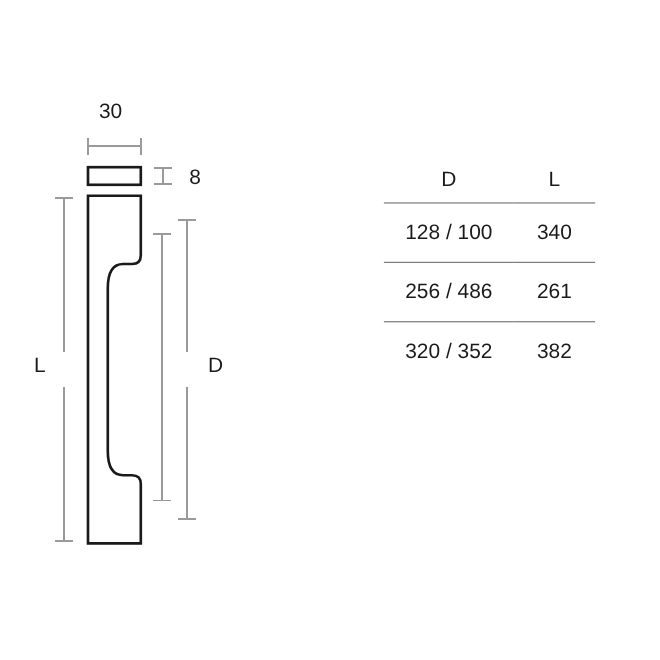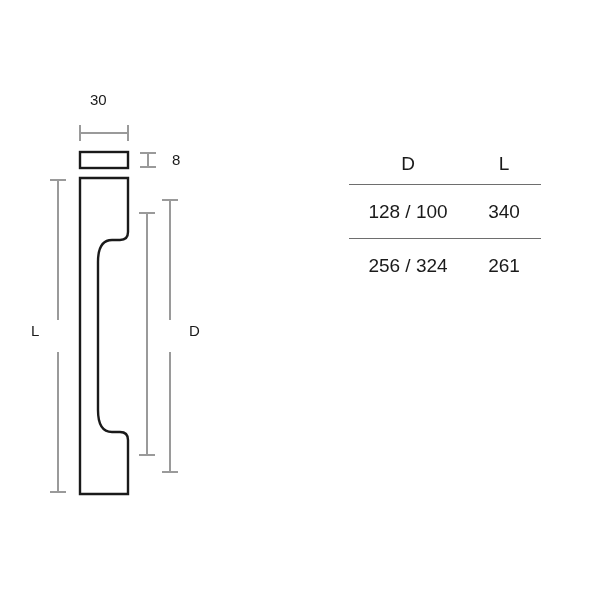--- a/index.html
+++ b/index.html
@@ -31,21 +31,21 @@
   #drawing-svg {
     position: absolute;
     left: 0;
     top: 0;
     display: block;
   }
 
   .dim-text {
     position: absolute;
     font-family: "Liberation Sans", sans-serif;
-    font-size: 15px;
+    font-size: 19px;
     color: #1a1a1a;
     line-height: 1;
     white-space: nowrap;
   }
   #dim-label-30 { left: 90px;  top: 92px; }
   #dim-label-8  { left: 172px; top: 152px; }
   #dim-label-L  { left: 31px;  top: 323px; }
   #dim-label-D  { left: 189px; top: 323px; }
 
   
@@ -160,19 +160,23 @@
         <th class="col-d">D</th>
         <th class="col-l">L</th>
       </tr>
     </thead>
     <tbody>
       <tr>
         <td class="col-d">128 / 100</td>
         <td class="col-l">340</td>
       </tr>
       <tr>
-        <td class="col-d">256 / 324</td>
+        <td class="col-d">256 / 486</td>
         <td class="col-l">261</td>
+      </tr>
+      <tr>
+        <td class="col-d">320 / 352</td>
+        <td class="col-l">382</td>
       </tr>
     </tbody>
   </table>
 
 </div>
 
 </body></html>

